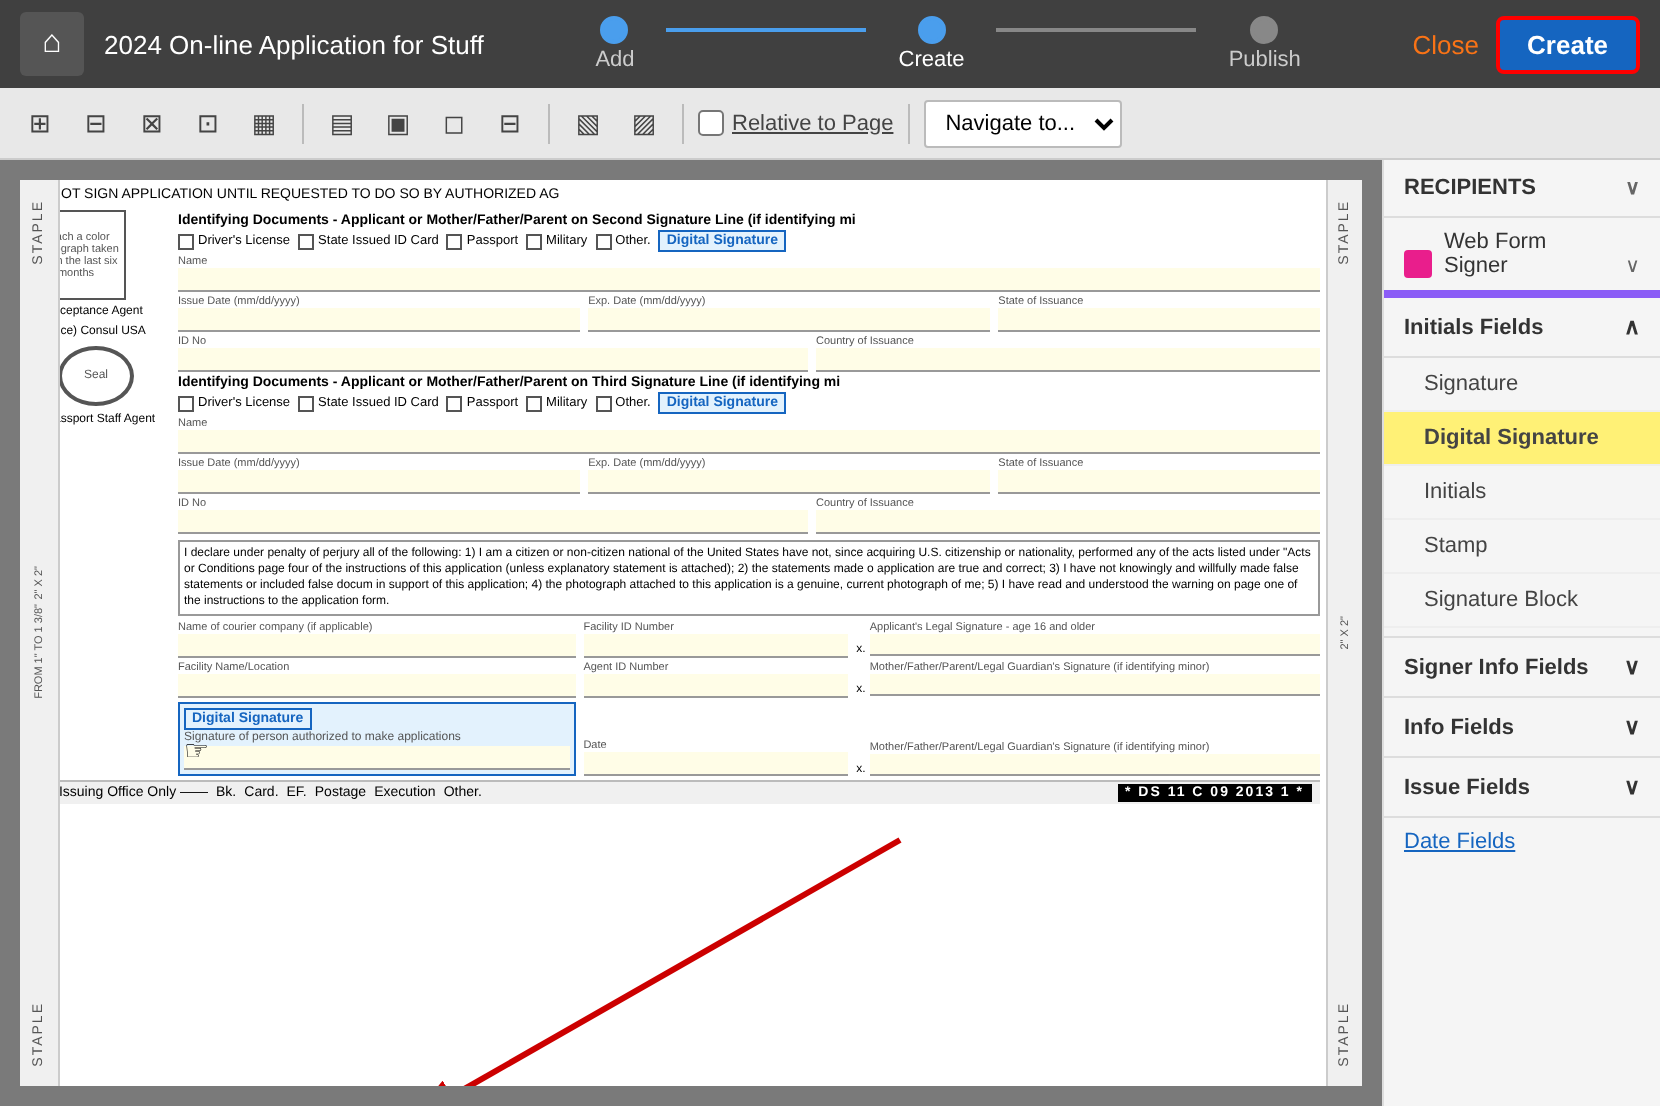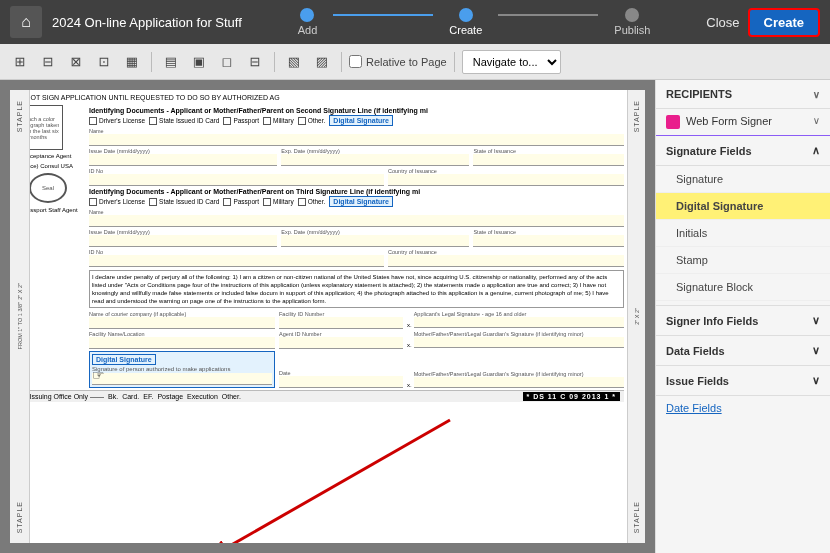--- a/index.html
+++ b/index.html
@@ -15,61 +15,61 @@
     #app-title { color: #fff; font-size: 13px; flex: 0 0 auto; }
     #steps-container { flex: 1; display: flex; align-items: center; justify-content: center; gap: 0; }
     .step-wrap { display: flex; flex-direction: column; align-items: center; position: relative; }
     .step-dot { width: 14px; height: 14px; border-radius: 50%; border: 2px solid #888; background: #888; }
     .step-dot.active { background: #4a9eed; border-color: #4a9eed; }
     .step-dot.completed { background: #4a9eed; border-color: #4a9eed; }
     .step-dot.inactive { background: #888; border-color: #888; }
     .step-label { color: #ccc; font-size: 11px; margin-top: 2px; }
     .step-label.active { color: #fff; }
     #topbar-right { display: flex; align-items: center; gap: 8px; }
-    #close-btn { color: #e5e5e5; background: none; border: none; font-size: 13px; cursor: pointer; }
+    #close-btn { color: #f97316; background: none; border: none; font-size: 13px; cursor: pointer; }
     #create-btn { background: #1565c0; color: #fff; border: 2px solid #ff0000; border-radius: 4px; padding: 5px 14px; font-size: 13px; font-weight: bold; cursor: pointer; }
 
     
     #toolbar {
       display: flex; align-items: center; background: #e8e8e8; border-bottom: 1px solid #ccc; height: 36px; padding: 0 8px; gap: 4px;
     }
     .toolbar-icon { width: 24px; height: 24px; display: flex; align-items: center; justify-content: center; cursor: pointer; border: 1px solid transparent; border-radius: 2px; font-size: 13px; color: #444; }
     .toolbar-sep { width: 1px; height: 20px; background: #bbb; margin: 0 3px; }
-    .toolbar-checkbox-wrap { display: flex; align-items: center; gap: 4px; font-size: 11px; color: #444; }
+    .toolbar-checkbox-wrap { display: flex; align-items: center; gap: 4px; font-size: 11px; color: #444; text-decoration: underline; }
     .toolbar-select { font-size: 11px; border: 1px solid #bbb; border-radius: 2px; padding: 2px 6px; background: #fff; height: 24px; }
 
     
     #main {
       display: flex; height: calc(553px - 44px - 36px);
     }
 
     
     #doc-area {
       flex: 1; overflow: hidden; background: #7a7a7a; position: relative;
     }
     #doc-content {
       background: #fff; margin: 10px; height: calc(100% - 20px); overflow: hidden; position: relative; font-size: 8px;
     }
 
     
     #right-panel {
-      width: 175px; background: #f5f5f5; border-left: 1px solid #ddd; overflow-y: auto; padding: 0;
+      width: 139px; background: #f5f5f5; border-left: 1px solid #ddd; overflow-y: auto; padding: 0;
     }
 
     
     .panel-section-header {
       display: flex; align-items: center; justify-content: space-between;
       padding: 8px 10px; font-size: 11px; font-weight: bold; color: #333; cursor: pointer;
       border-bottom: 1px solid #ddd;
     }
     .panel-section-header .chevron { font-size: 10px; color: #666; }
 
     .recipient-item {
-      display: flex; align-items: flex-start; gap: 6px; padding: 6px 10px;
-      border-bottom: 1px solid #8b5cf6;
+      display: flex; align-items: flex-end; gap: 6px; padding: 6px 10px;
+      border-bottom: 4px solid #8b5cf6;
     }
     .recipient-dot { width: 14px; height: 14px; border-radius: 2px; background: #e91e8c; flex-shrink: 0; }
     .recipient-name { font-size: 11px; color: #333; }
 
     
     .sig-fields-header {
       display: flex; align-items: center; justify-content: space-between;
       padding: 8px 10px; font-size: 11px; font-weight: bold; color: #333; cursor: pointer;
       border-bottom: 1px solid #ddd;
     }
@@ -445,21 +445,21 @@
       <span>RECIPIENTS</span>
       <span class="chevron">∨</span>
     </div>
     <div class="recipient-item">
       <div class="recipient-dot"></div>
       <span class="recipient-name">Web Form Signer</span>
       <span style="margin-left:auto; font-size:10px; color:#666;">∨</span>
     </div>
 
     <div class="sig-fields-header">
-      <span>Signature Fields</span>
+      <span>Initials Fields</span>
       <span class="chevron">∧</span>
     </div>
 
     <div class="sig-field-item">
       <span>Signature</span>
     </div>
     <div class="sig-field-item active">
       <span>Digital Signature</span>
     </div>
     <div class="sig-field-item">
@@ -471,21 +471,21 @@
     <div class="sig-field-item">
       <span>Signature Block</span>
     </div>
 
     <div class="collapsible-section" style="margin-top:4px;">
       <span>Signer Info Fields</span>
       <span class="chevron">∨</span>
     </div>
 
     <div class="collapsible-section">
-      <span>Data Fields</span>
+      <span>Info Fields</span>
       <span class="chevron">∨</span>
     </div>
 
     <div class="collapsible-section">
       <span>Issue Fields</span>
       <span class="chevron">∨</span>
     </div>
 
     <a class="reset-link">Date Fields</a>
   </div>

